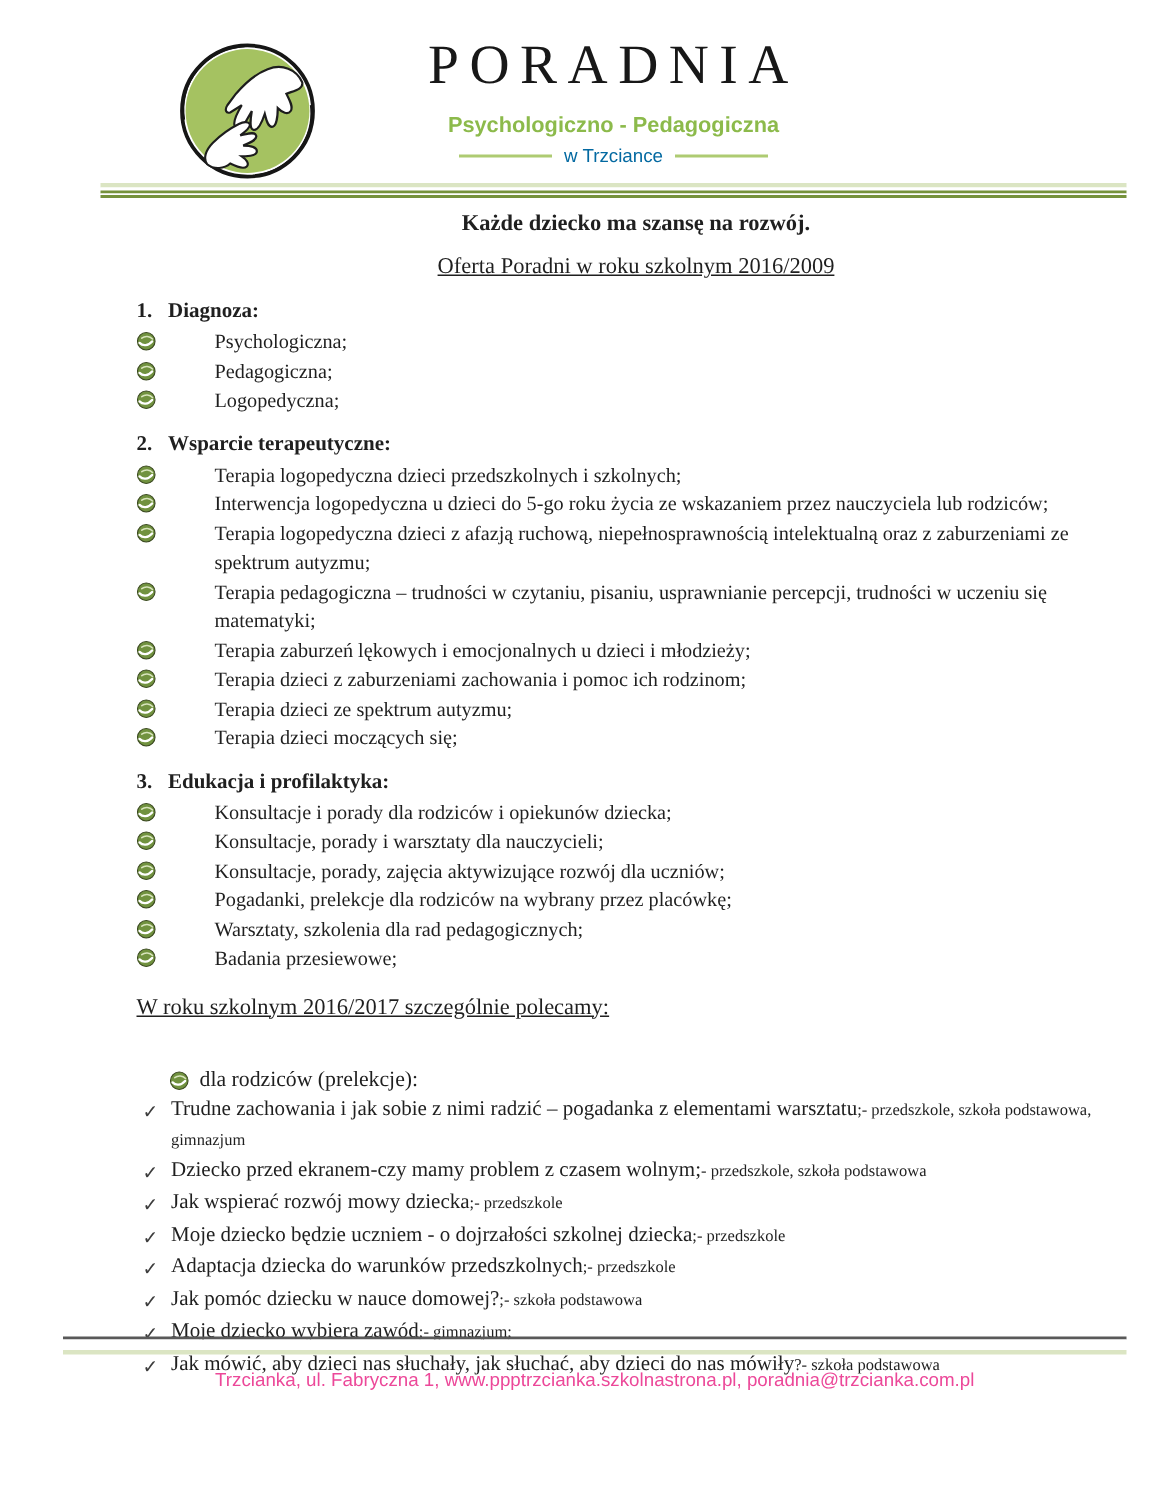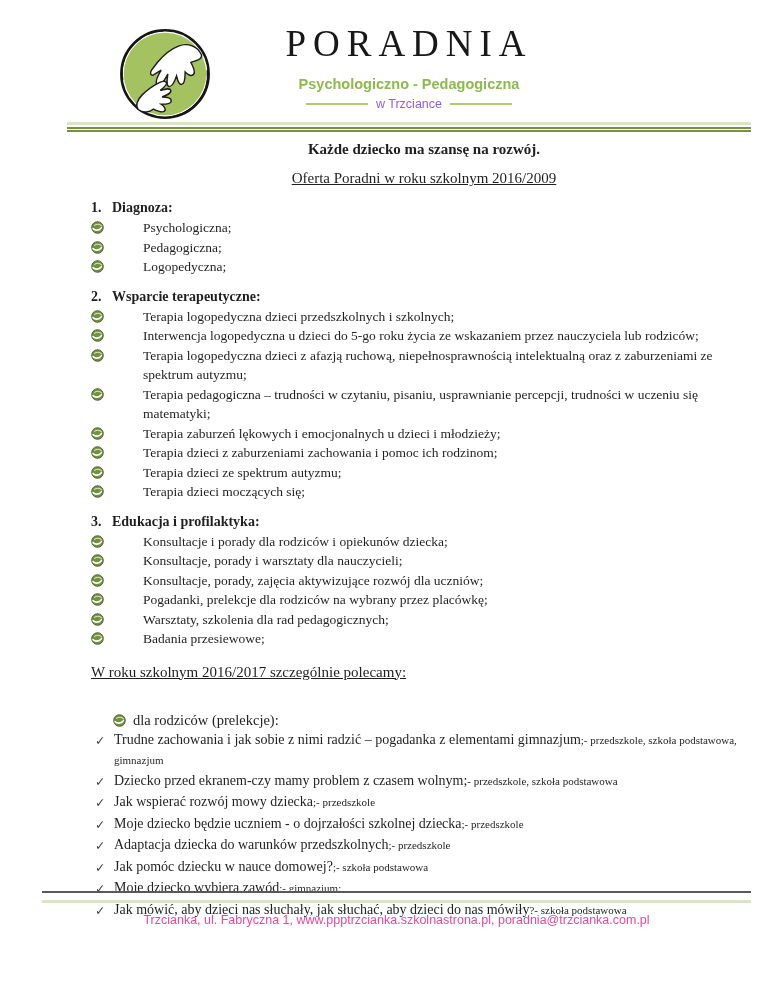--- a/index.html
+++ b/index.html
@@ -23,21 +23,21 @@
     color:#181818;font-weight:400;
   }
   .brand-sub{
     font-family:Liberation Sans, sans-serif;
     font-size:14.5px;font-weight:bold;color:#8cba4b;margin-top:12px;
   }
   .brand-loc-row{display:flex;align-items:center;justify-content:center;margin-top:5px;}
   .brand-loc-row .rule{width:62px;height:2px;background:#aecb72;margin:0 8px;}
   .brand-loc{
     font-family:"Liberation Sans", sans-serif;
-    font-size:12.5px;color:#8b5cf6;
+    font-size:12.5px;color:#0369a1;
   }
   
   .sep-top{margin:0 42px;}
   .sep-top .pale{height:3px;background:#dbe5c3;}
   .sep-top .gap{height:2px;background:#ffffff;}
   .sep-top .olive{height:2px;background:#76923c;}
   .sep-bottom{position:absolute;left:42px;right:42px;top:891px;}
   .sep-bottom .dark{height:2px;background:#595959;}
   .sep-bottom .gap{height:7px;background:#ffffff;}
   .sep-bottom .pale{height:3px;background:#dbe5c3;}
@@ -347,21 +347,21 @@
               <path d="M2.2 8.2 C4.5 10.6 8.5 10.4 11.2 7.2" stroke="#ffffff" stroke-width="1.7" fill="none" stroke-linecap="round"></path>
               <path d="M11.5 5.4 C9.5 3.2 6 3 3.8 4.8" stroke="#d8e4bc" stroke-width="1.1" fill="none" stroke-linecap="round"></path>
             </svg>
         </span>
         <span>dla rodziców (prelekcje):</span>
       </div>
       <div>
 
           <div class="check-item">
             <span class="check-icon">✓</span>
-            <span class="check-text"><span>Trudne zachowania i jak sobie z nimi radzić – pogadanka z elementami gimnazjum</span><span class="check-suffix">;- przedszkole, szkoła podstawowa, gimnazjum</span></span>
+            <span class="check-text"><span>Trudne zachowania i jak sobie z nimi radzić – pogadanka z elementami warsztatu</span><span class="check-suffix">;- przedszkole, szkoła podstawowa, gimnazjum</span></span>
           </div>
 
           <div class="check-item">
             <span class="check-icon">✓</span>
             <span class="check-text"><span>Dziecko przed ekranem-czy mamy problem z czasem wolnym;</span><span class="check-suffix">- przedszkole, szkoła podstawowa</span></span>
           </div>
 
           <div class="check-item">
             <span class="check-icon">✓</span>
             <span class="check-text"><span>Jak wspierać rozwój mowy dziecka</span><span class="check-suffix">;- przedszkole</span></span>

